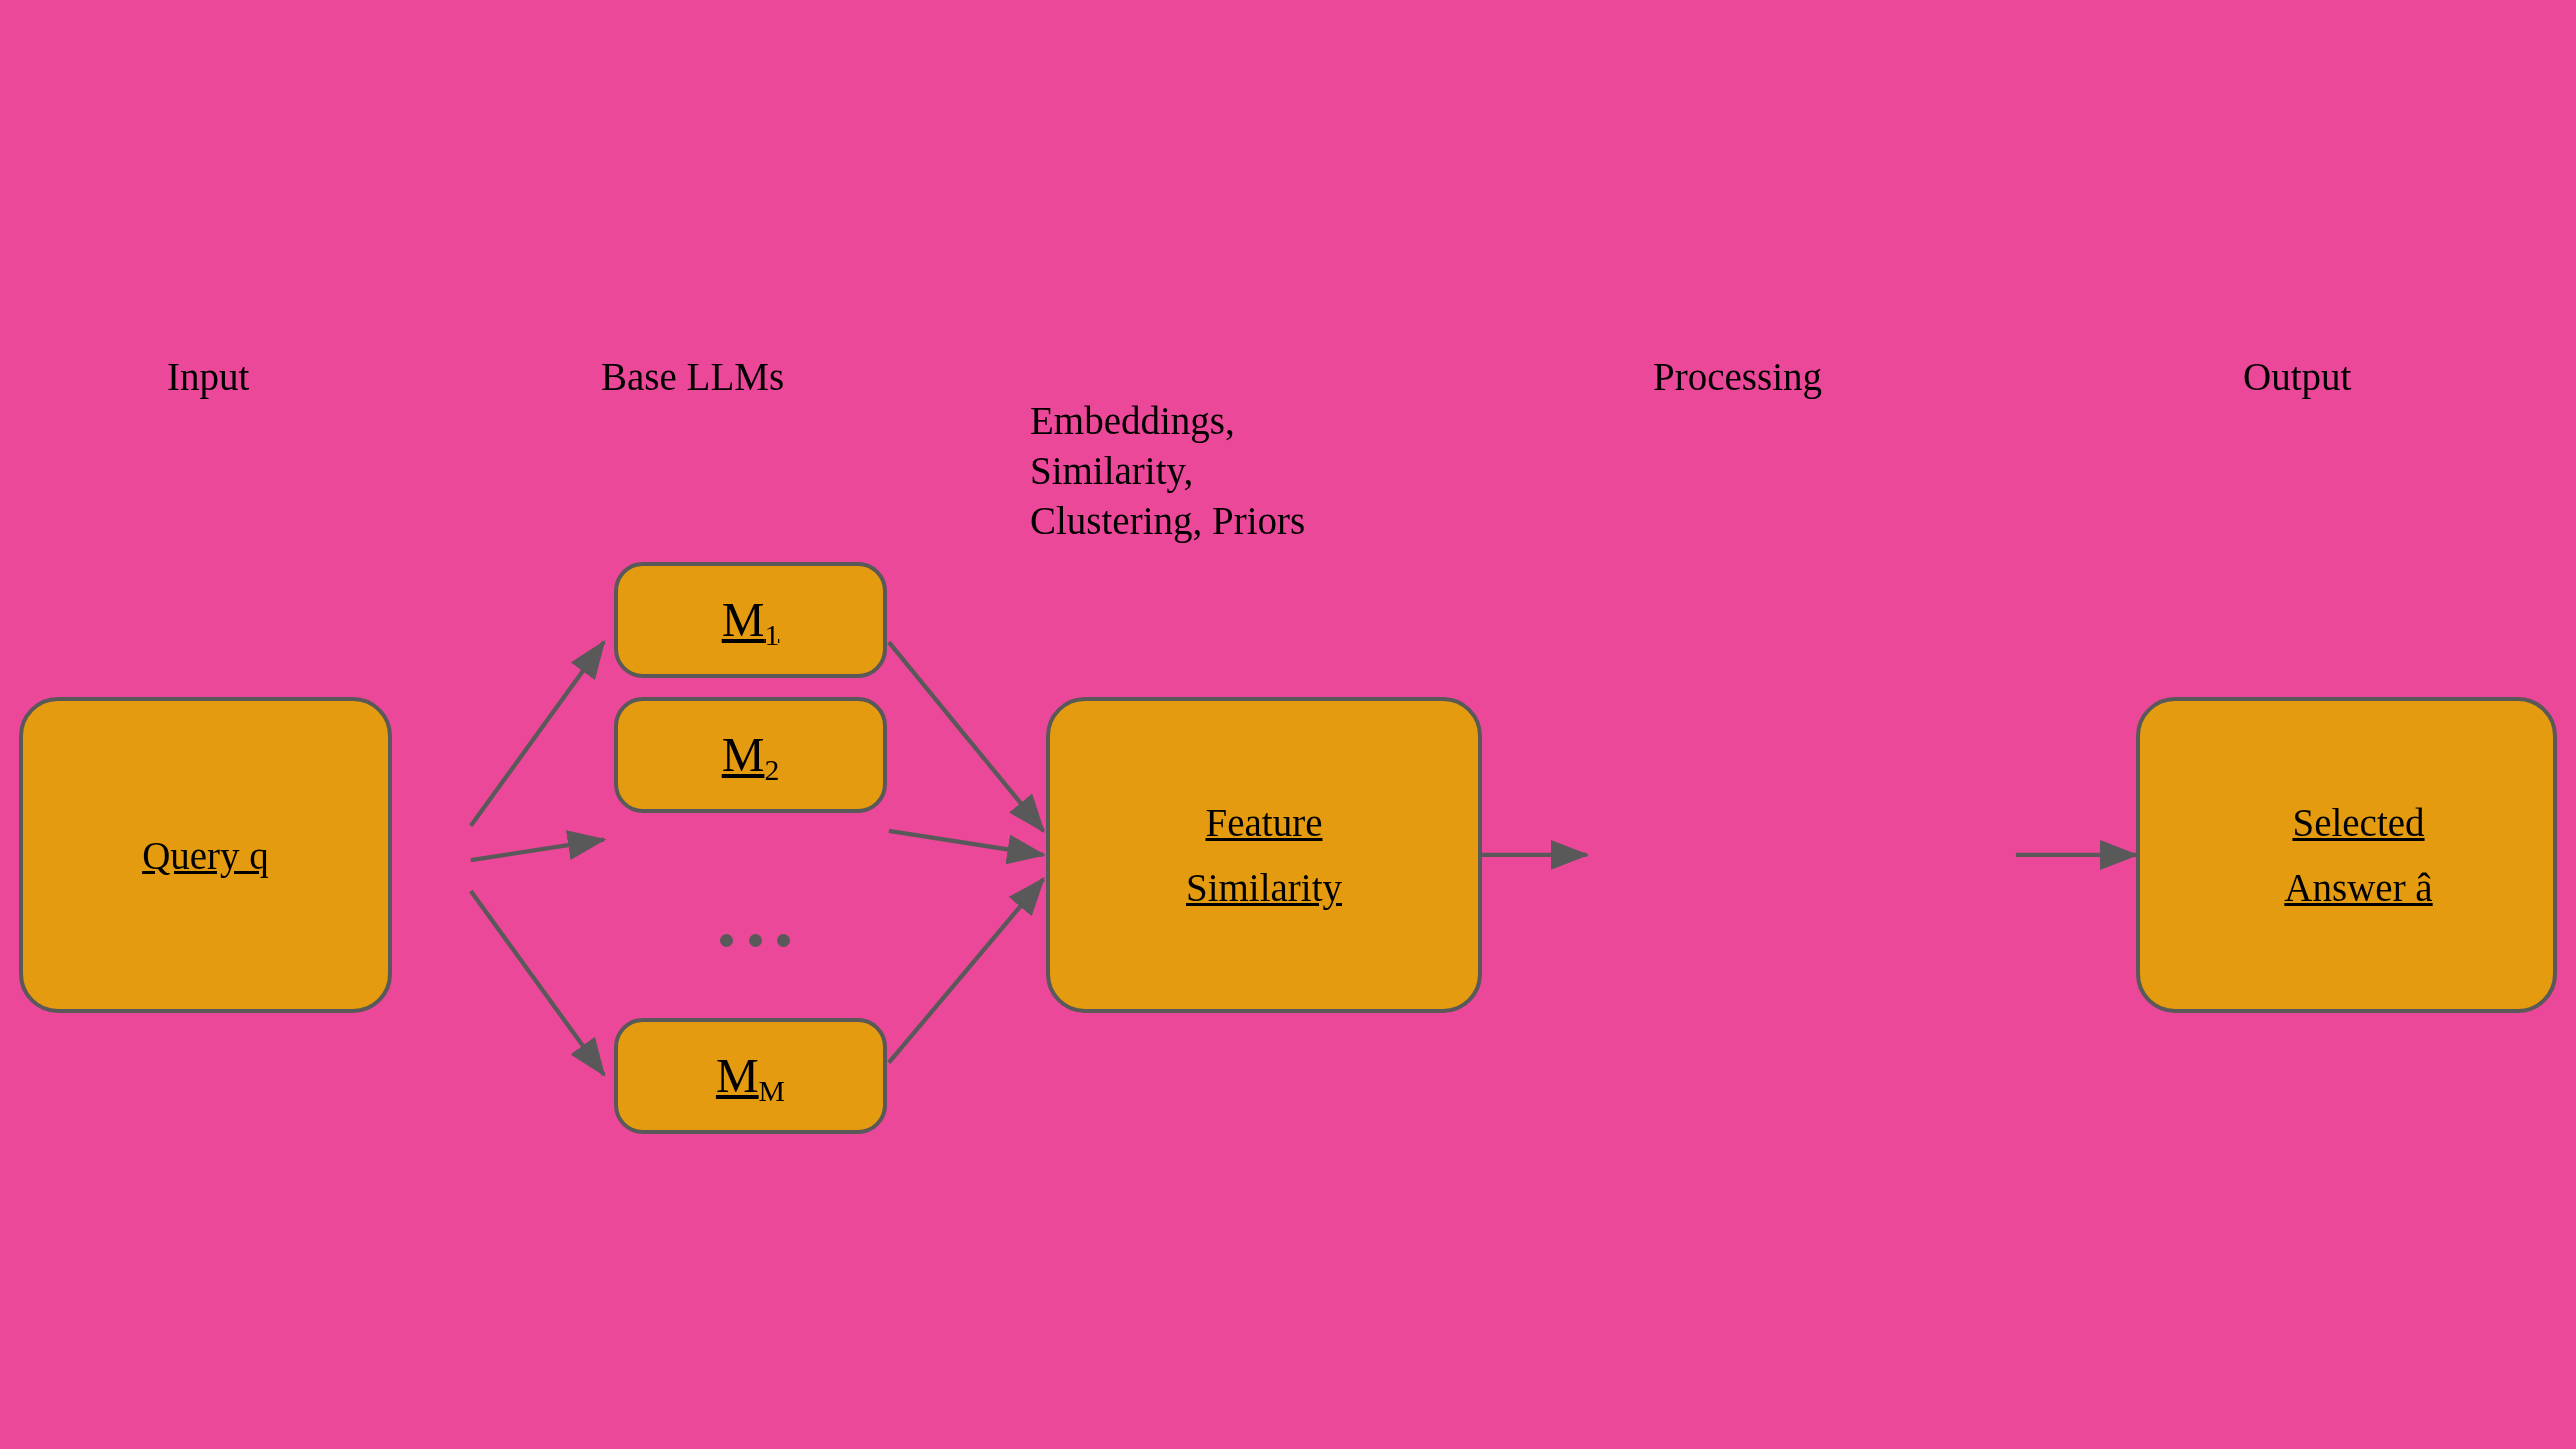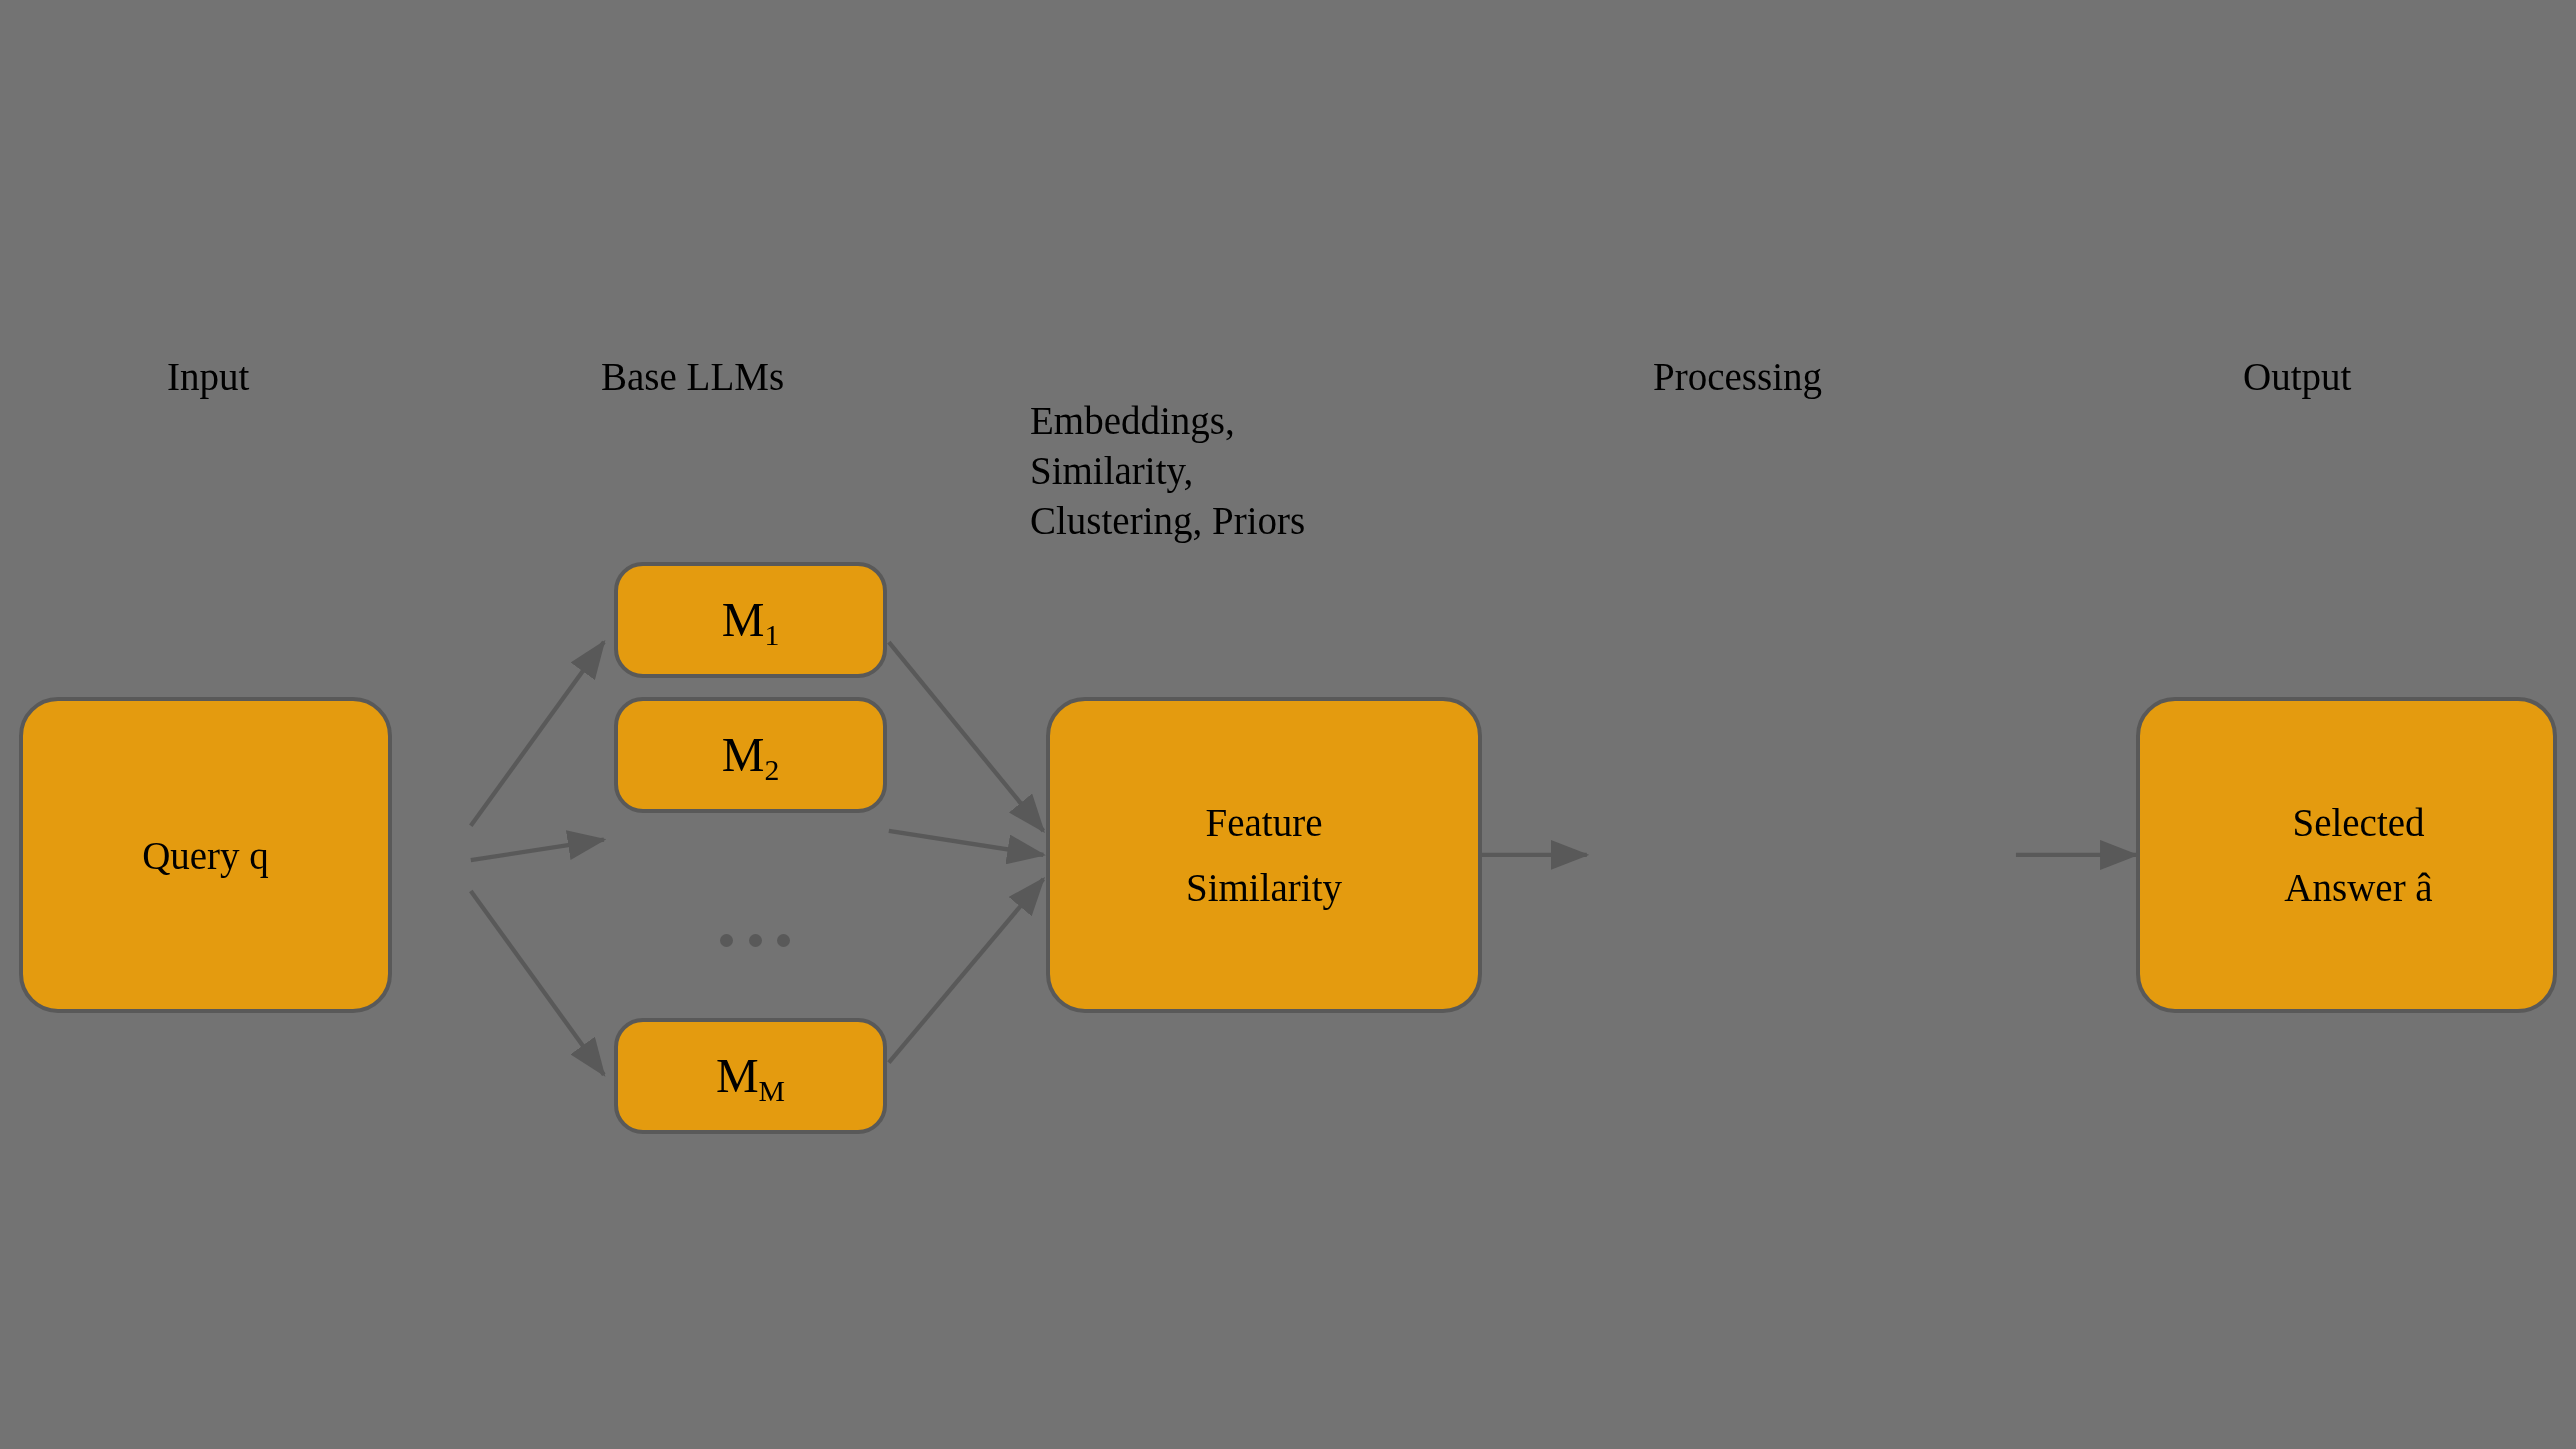--- a/index.html
+++ b/index.html
@@ -4,21 +4,21 @@
 <style>
   html, body {
     margin: 0;
     padding: 0;
     background: #ffffff;
   }
   #canvas {
     position: relative;
     width: 2576px;
     height: 1449px;
-    background: #737373;
+    background: #ec4899;
     font-family: "Liberation Serif", "DejaVu Serif", serif;
     overflow: hidden;
   }
   .col-label {
     position: absolute;
     color: #000000;
     font-size: 39px;
     line-height: 50px;
     white-space: pre-line;
     font-family: "Liberation Serif", "DejaVu Serif", serif;
@@ -30,20 +30,21 @@
     border: 4.3px solid #595959;
     border-radius: 39px;
     display: flex;
     align-items: center;
     justify-content: center;
     text-align: center;
     color: #000000;
     font-size: 39px;
     line-height: 65px;
     font-family: "Liberation Serif", "DejaVu Serif", serif;
+    text-decoration: underline;
   }
   .node.small {
     border-radius: 29px;
   }
   .node-text {
     white-space: pre-line;
     display: block;
   }
   .model-text {
     font-size: 48px;

